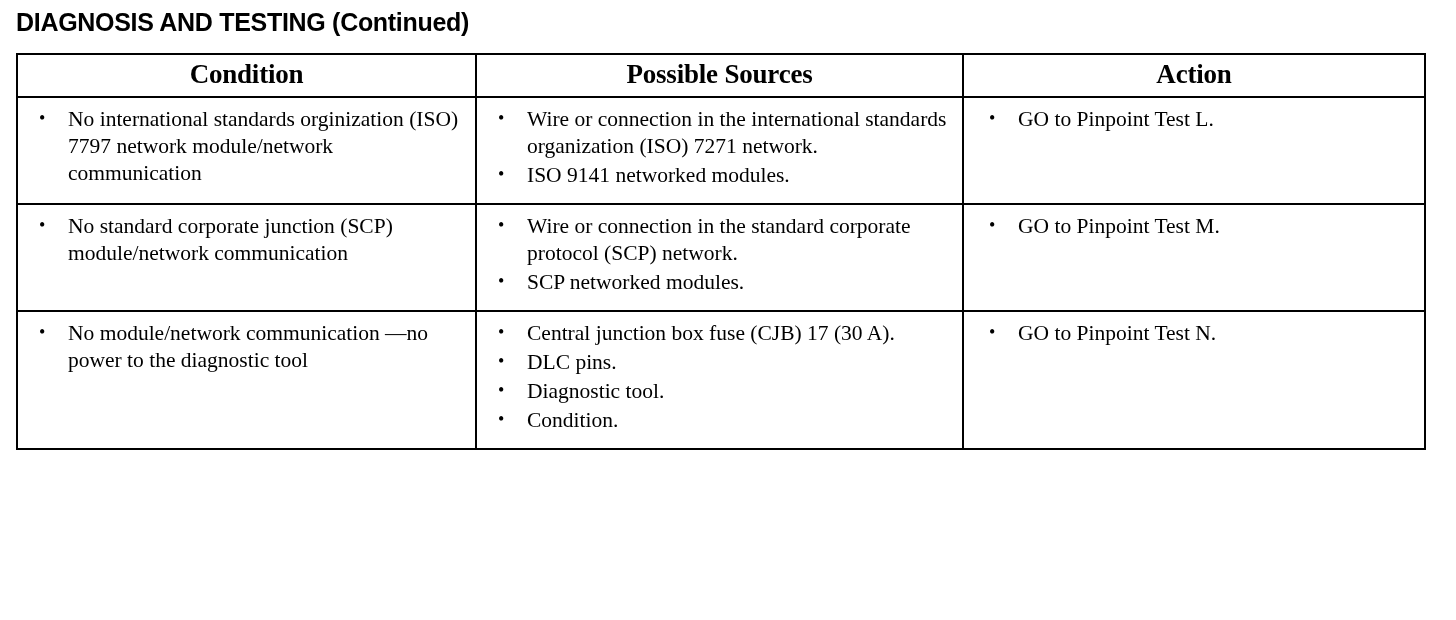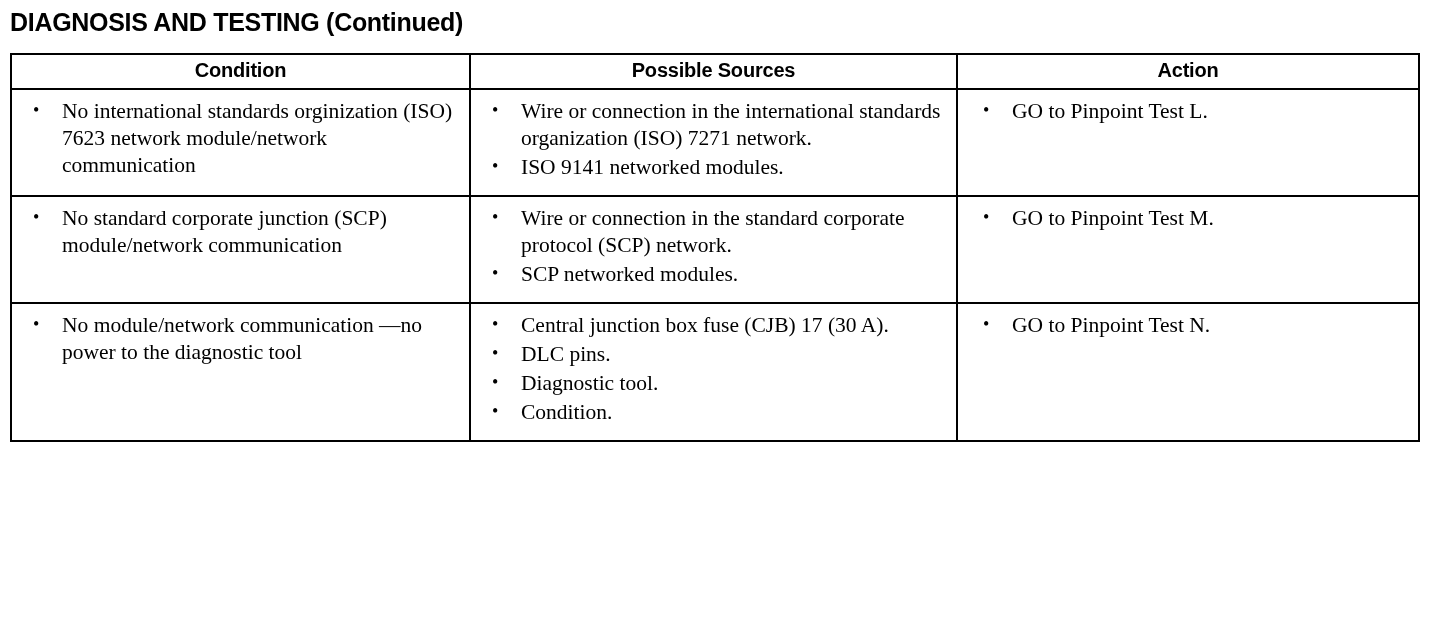--- a/index.html
+++ b/index.html
@@ -12,21 +12,21 @@
     height: 620px;
     font-family: "Liberation Serif", serif;
     color: #000000;
     overflow: hidden;
   }
   .page {
     position: relative;
     width: 1456px;
     height: 620px;
     box-sizing: border-box;
-    padding: 8px 22px 0 10px;
+    padding: 8px 22px 0 16px;
   }
   .doc-title {
     font-family: "Liberation Sans", sans-serif;
     font-weight: bold;
     font-size: 25px;
     letter-spacing: -0.3px;
     margin: 0 0 16px 0;
     white-space: nowrap;
   }
   .section-title {
@@ -45,23 +45,23 @@
   table.symptom-chart col.c2 { width: 487px; }
   table.symptom-chart col.c3 { width: 462px; }
 
   table.symptom-chart th,
   table.symptom-chart td {
     border: 2px solid #000000;
     vertical-align: top;
     padding: 0;
   }
   table.symptom-chart thead th {
-    font-family: Liberation Sans, sans-serif;
+    font-family: Liberation Serif, serif;
     font-weight: bold;
-    font-size: 20px;
+    font-size: 27px;
     text-align: center;
     padding: 4px 0 6px 0;
     letter-spacing: -0.2px;
   }
   ul.bullets {
     list-style: none;
     margin: 0;
     padding: 8px 10px 12px 12px;
   }
   ul.bullets li {
@@ -112,21 +112,21 @@
         <th>Action</th>
       </tr>
     </thead>
     <tbody>
 
       <tr>
         <td class="condition">
           <ul class="bullets">
             <li>
               <span class="bullet">•</span>
-              <span class="txt">No international standards orginization (ISO) 7623 network module/network communication</span>
+              <span class="txt">No international standards orginization (ISO) 7797 network module/network communication</span>
             </li>
           </ul>
         </td>
         <td class="sources">
           <ul class="bullets">
             <li>
               <span class="bullet">•</span>
               <span class="txt">Wire or connection in the international standards organization (ISO) 7271 network.</span>
             </li>
             <li>

